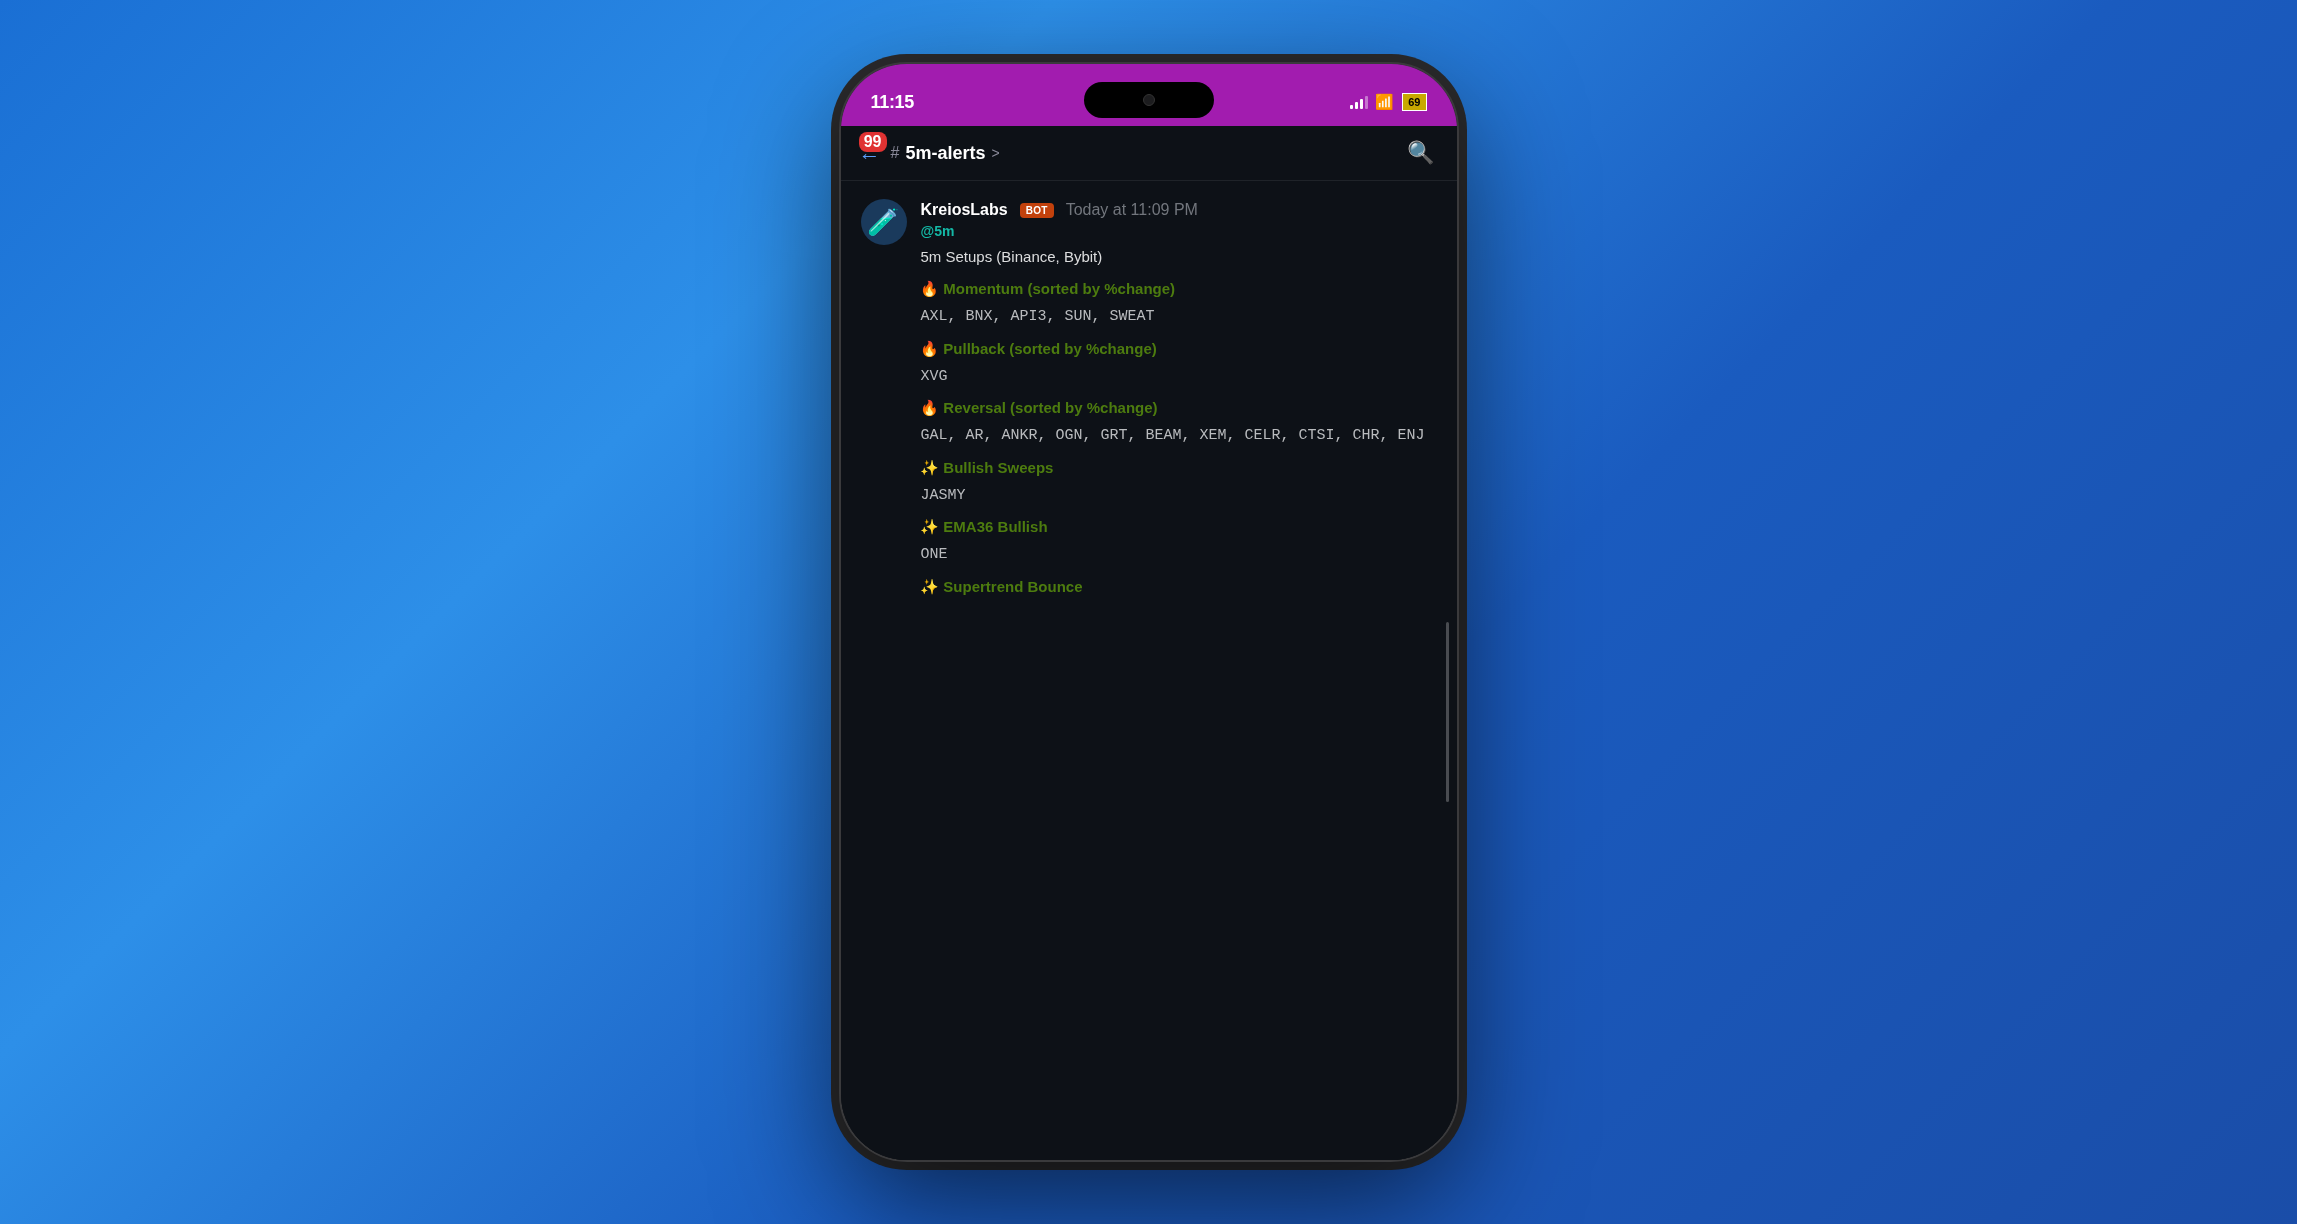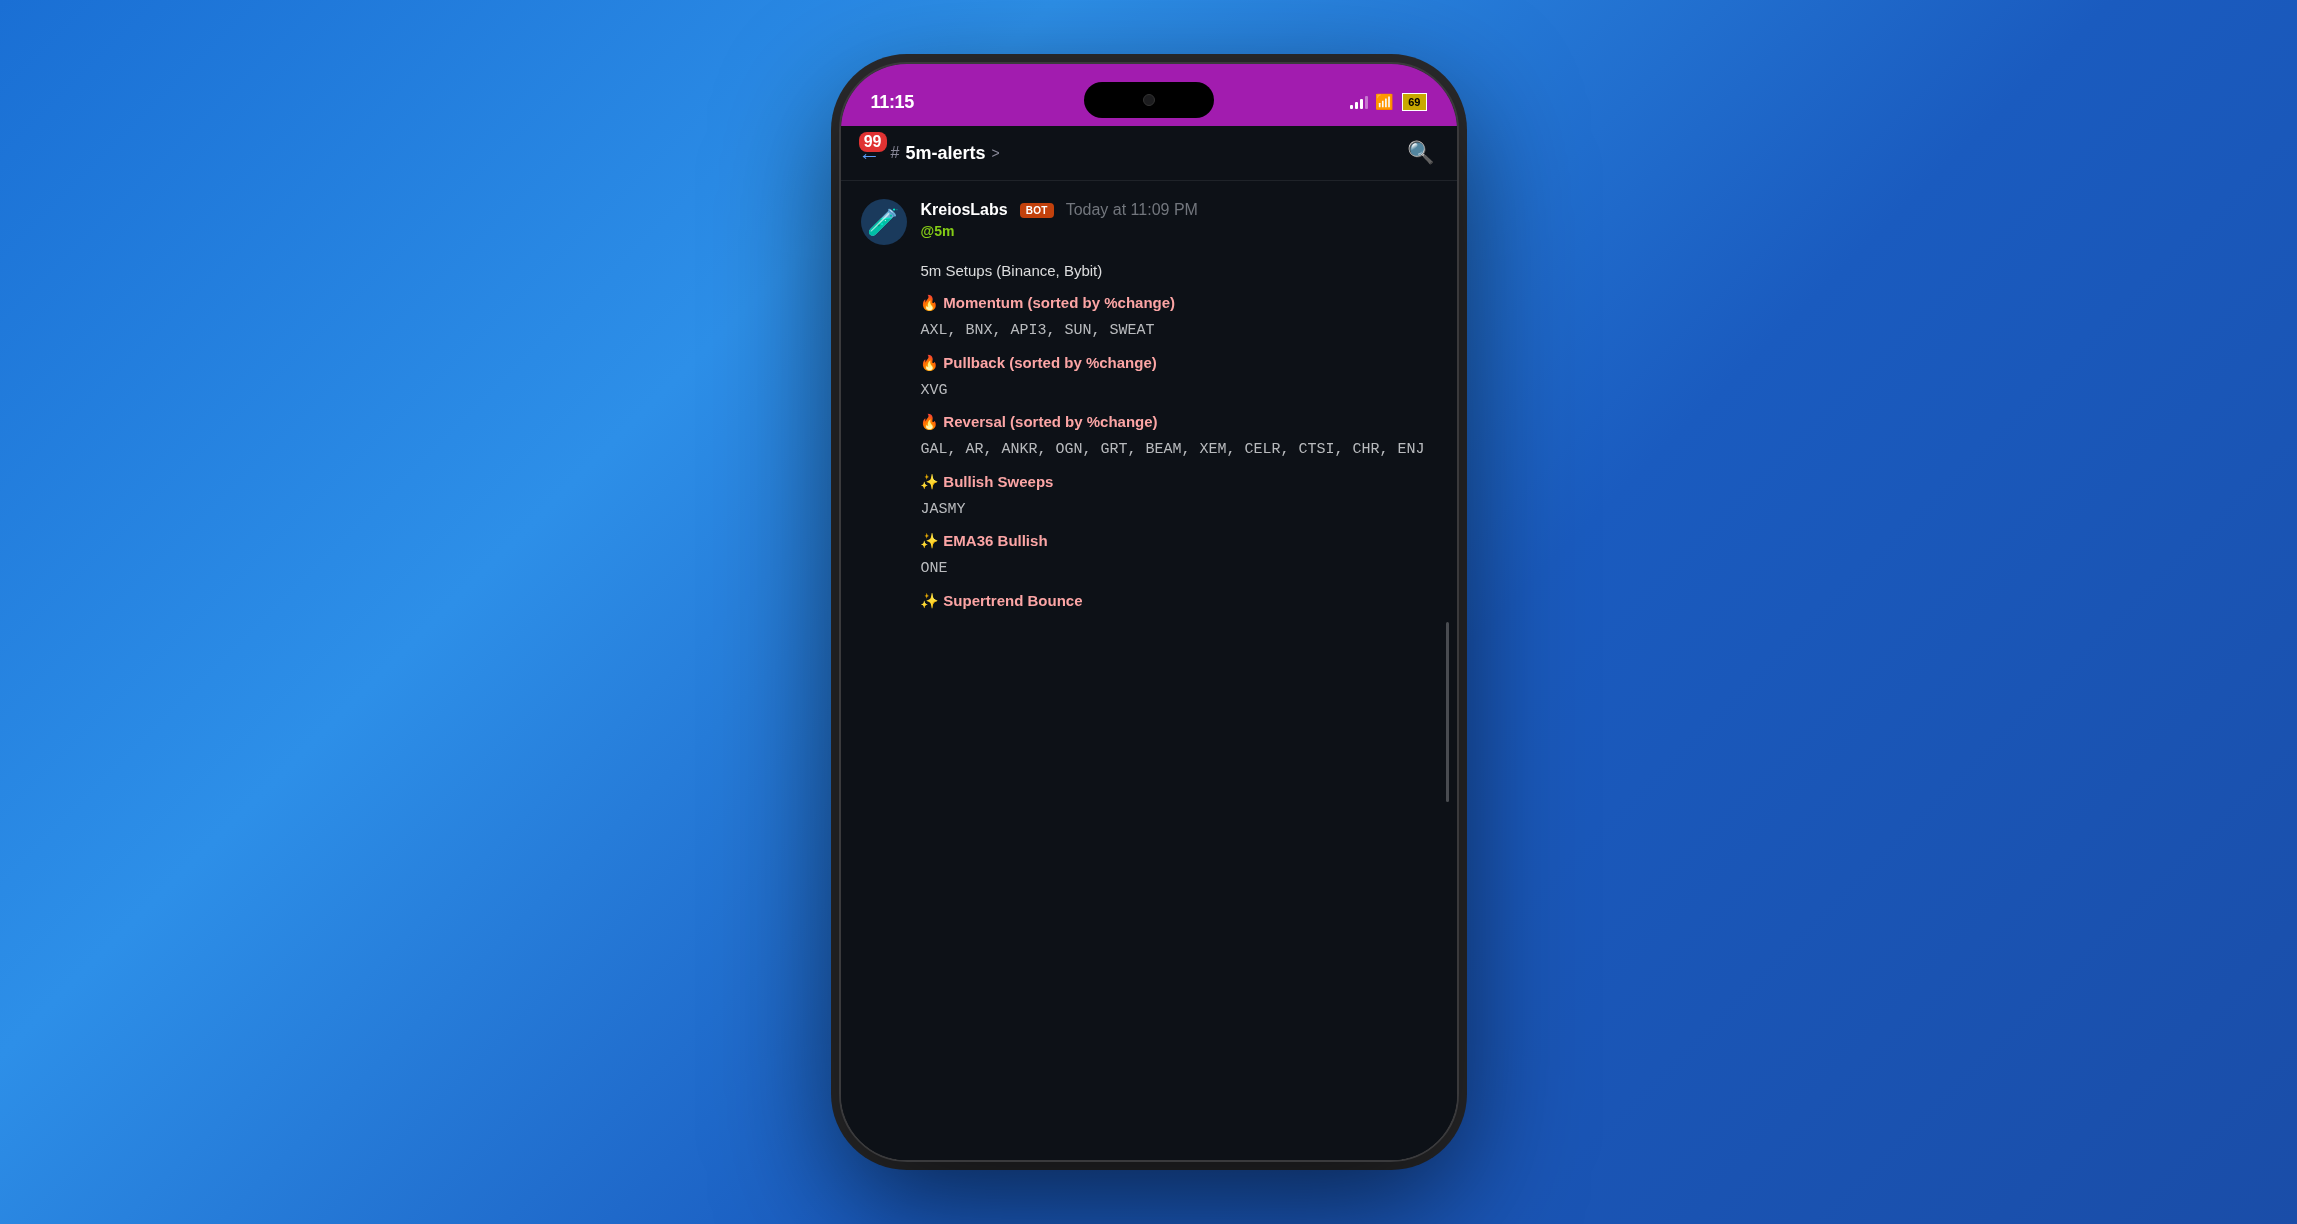--- a/index.html
+++ b/index.html
@@ -310,34 +310,34 @@
       border-radius: 4px;
       letter-spacing: 0.3px;
     }
 
     .message-time {
       color: #72767d;
       font-size: 16px;
     }
 
     .mention {
-      color: #84cc16;
+      color: #14b8a6;
       font-size: 14px;
       font-weight: 600;
-      margin-bottom: 20px;
+      margin-bottom: 6px;
     }
 
     .message-text {
       color: #dcddde;
       font-size: 15px;
       line-height: 1.6;
     }
 
     .section-title {
-      color: #fca5a5;
+      color: #4d7c0f;
       font-size: 15px;
       font-weight: 700;
       margin-top: 8px;
       margin-bottom: 2px;
       display: block;
     }
 
     .section-items {
       color: #b9bbbe;
       font-size: 15px;

